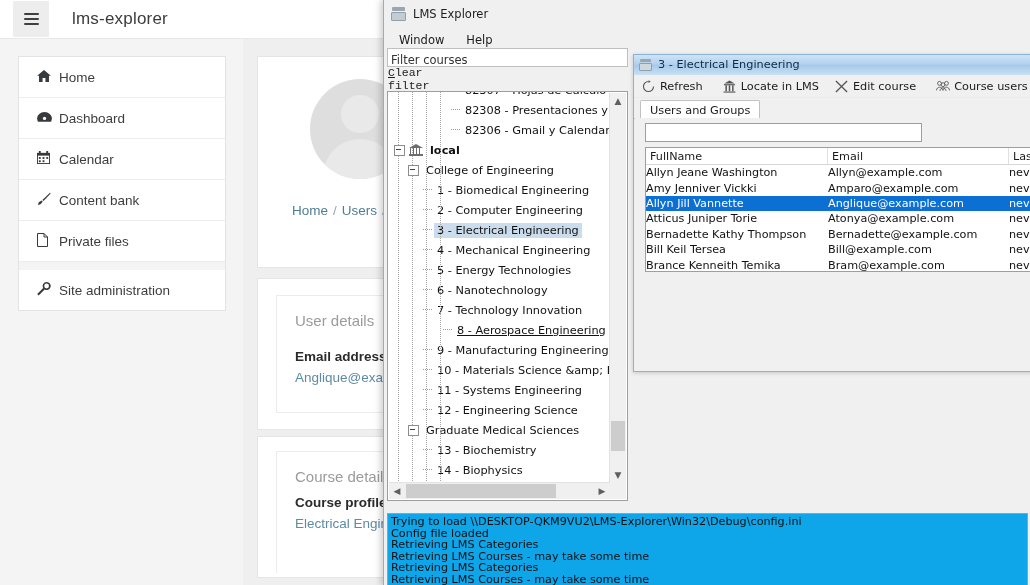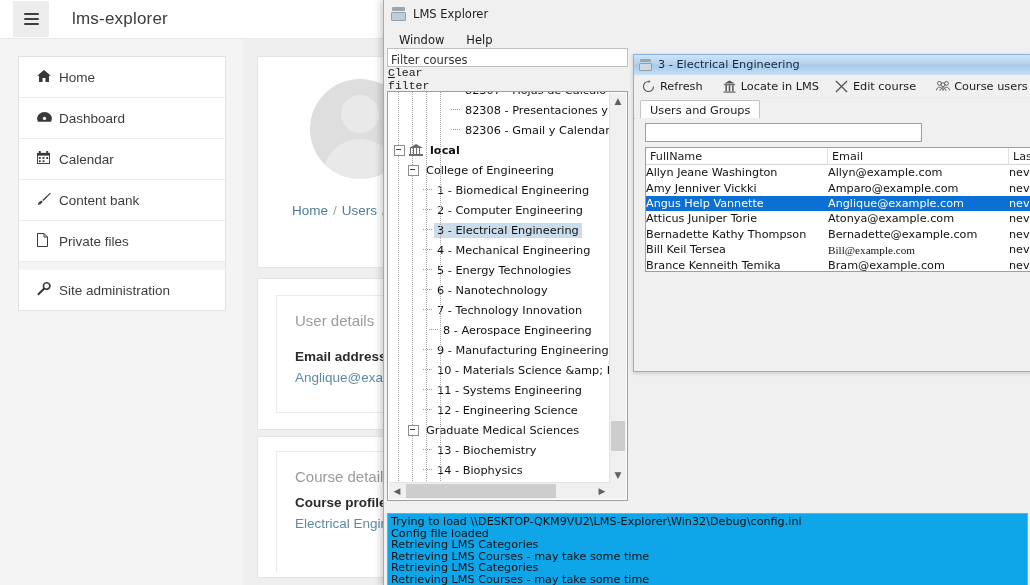--- a/index.html
+++ b/index.html
@@ -418,21 +418,21 @@
             <span class="lbl">5 - Energy Technologies</span>
           </div>
           <div class="tnode" style="padding-left: 34px;">
             <span class="dash"></span>
             <span class="lbl">6 - Nanotechnology</span>
           </div>
           <div class="tnode" style="padding-left: 34px;">
             <span class="dash"></span>
             <span class="lbl">7 - Technology Innovation</span>
           </div>
-          <div class="tnode" style="padding-left: 40px;">
+          <div class="tnode" style="padding-left: 54px; text-decoration: underline;">
             <span class="dash"></span>
             <span class="lbl">8 - Aerospace Engineering</span>
           </div>
           <div class="tnode" style="padding-left: 34px;">
             <span class="dash"></span>
             <span class="lbl">9 - Manufacturing Engineering</span>
           </div>
           <div class="tnode" style="padding-left: 34px;">
             <span class="dash"></span>
             <span class="lbl">10 - Materials Science &amp;amp; Engineering</span>
@@ -549,37 +549,37 @@
               <div class="gc" style="width: 182px;">Allyn Jeane Washington</div>
               <div class="gc" style="width: 181px;">Allyn@example.com</div>
               <div class="gc" style="width: 140px;">never</div>
             </div>
             <div class="grow">
               <div class="gc" style="width: 182px;">Amy Jenniver Vickki</div>
               <div class="gc" style="width: 181px;">Amparo@example.com</div>
               <div class="gc" style="width: 140px;">never</div>
             </div>
             <div class="grow sel">
-              <div class="gc" style="width: 182px;">Angus Help Vannette</div>
+              <div class="gc" style="width: 182px;">Allyn Jill Vannette</div>
               <div class="gc" style="width: 181px;">Anglique@example.com</div>
               <div class="gc" style="width: 140px;">never</div>
             </div>
             <div class="grow">
               <div class="gc" style="width: 182px;">Atticus Juniper Torie</div>
               <div class="gc" style="width: 181px;">Atonya@example.com</div>
               <div class="gc" style="width: 140px;">never</div>
             </div>
             <div class="grow">
               <div class="gc" style="width: 182px;">Bernadette Kathy Thompson</div>
               <div class="gc" style="width: 181px;">Bernadette@example.com</div>
               <div class="gc" style="width: 140px;">never</div>
             </div>
             <div class="grow">
               <div class="gc" style="width: 182px;">Bill Keil Tersea</div>
-              <div class="gc" style="width: 181px; font-family: Liberation Serif, serif;">Bill@example.com</div>
+              <div class="gc" style="width: 181px;">Bill@example.com</div>
               <div class="gc" style="width: 140px;">never</div>
             </div>
             <div class="grow">
               <div class="gc" style="width: 182px;">Brance Kenneith Temika</div>
               <div class="gc" style="width: 181px;">Bram@example.com</div>
               <div class="gc" style="width: 140px;">never</div>
             </div>
           </div>
       </div>
 

